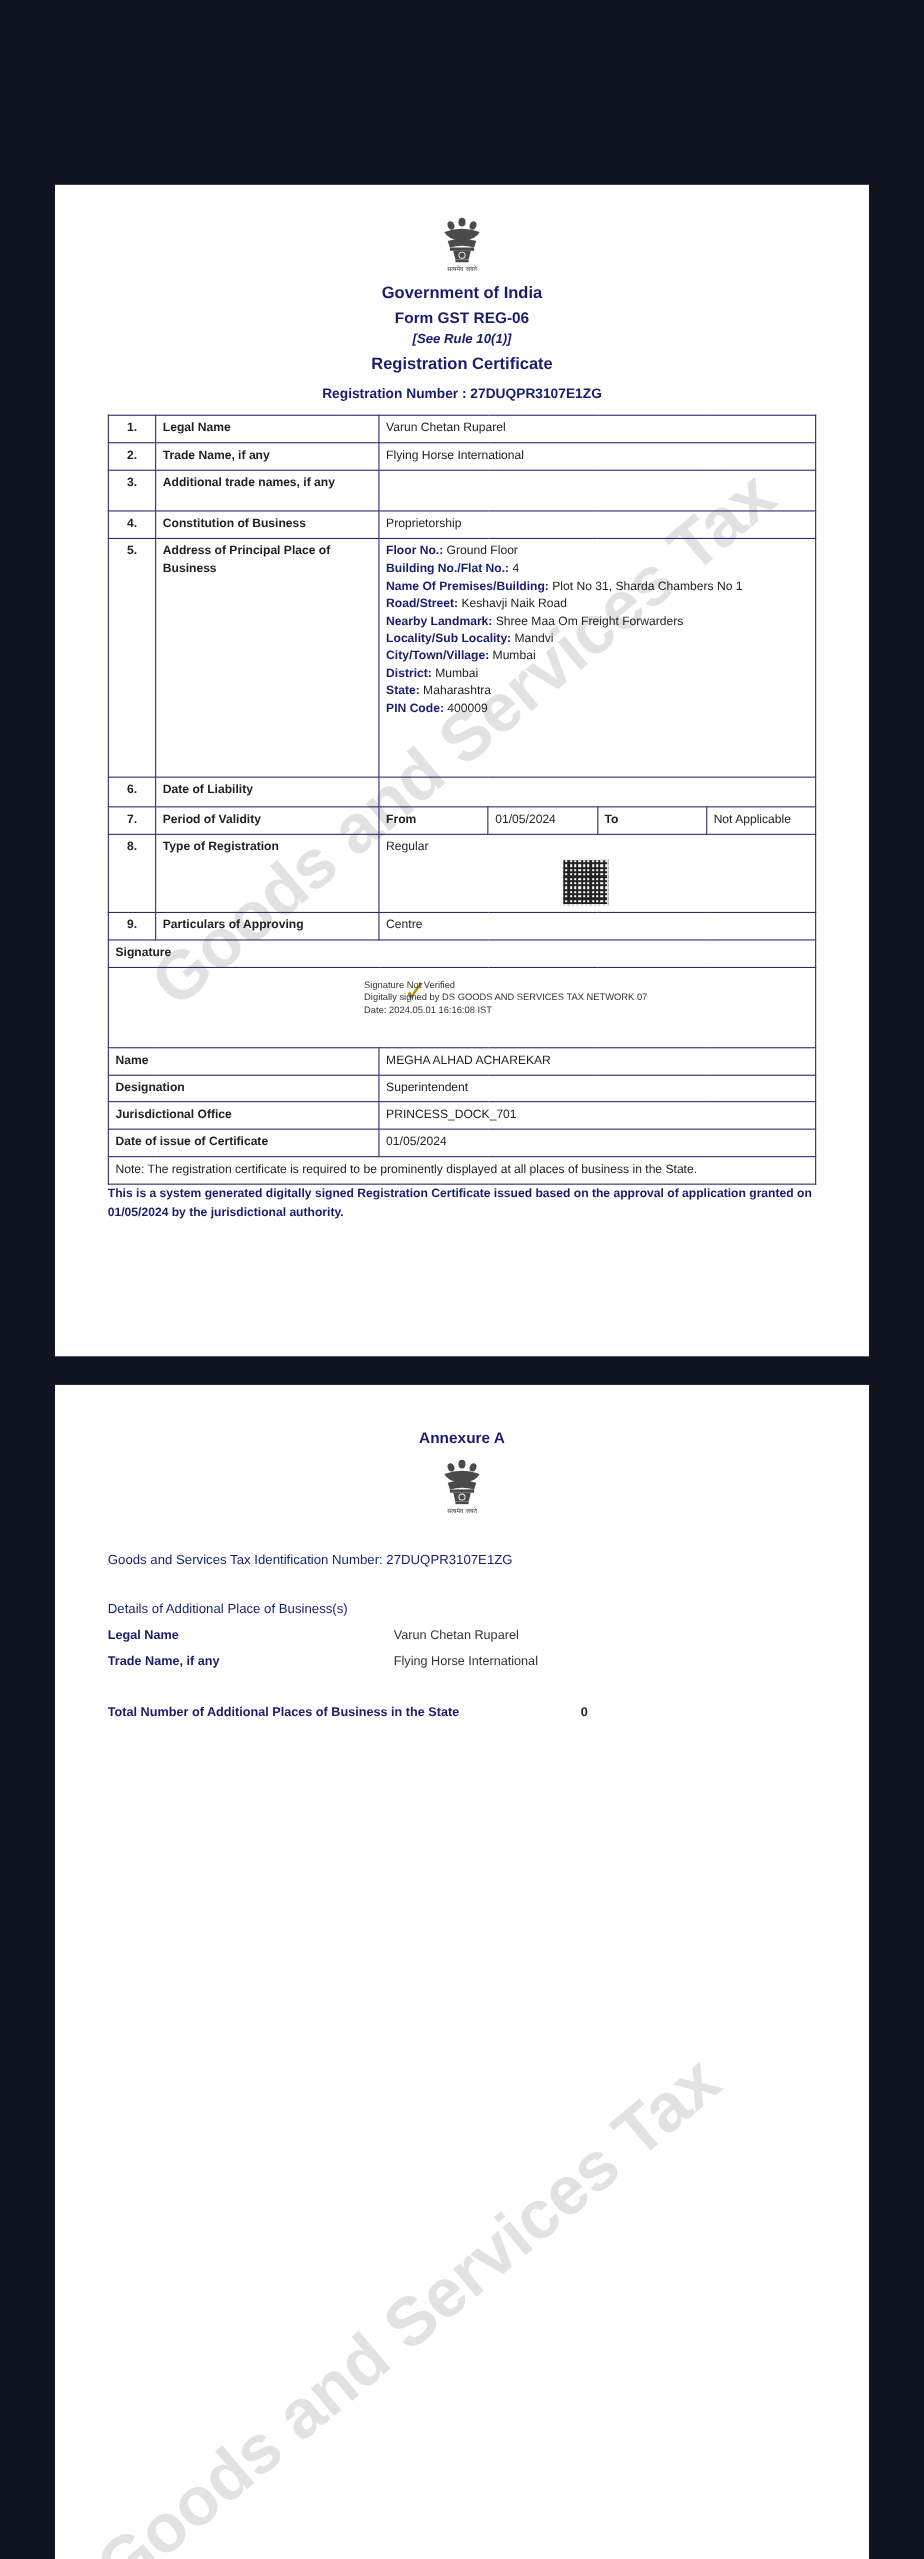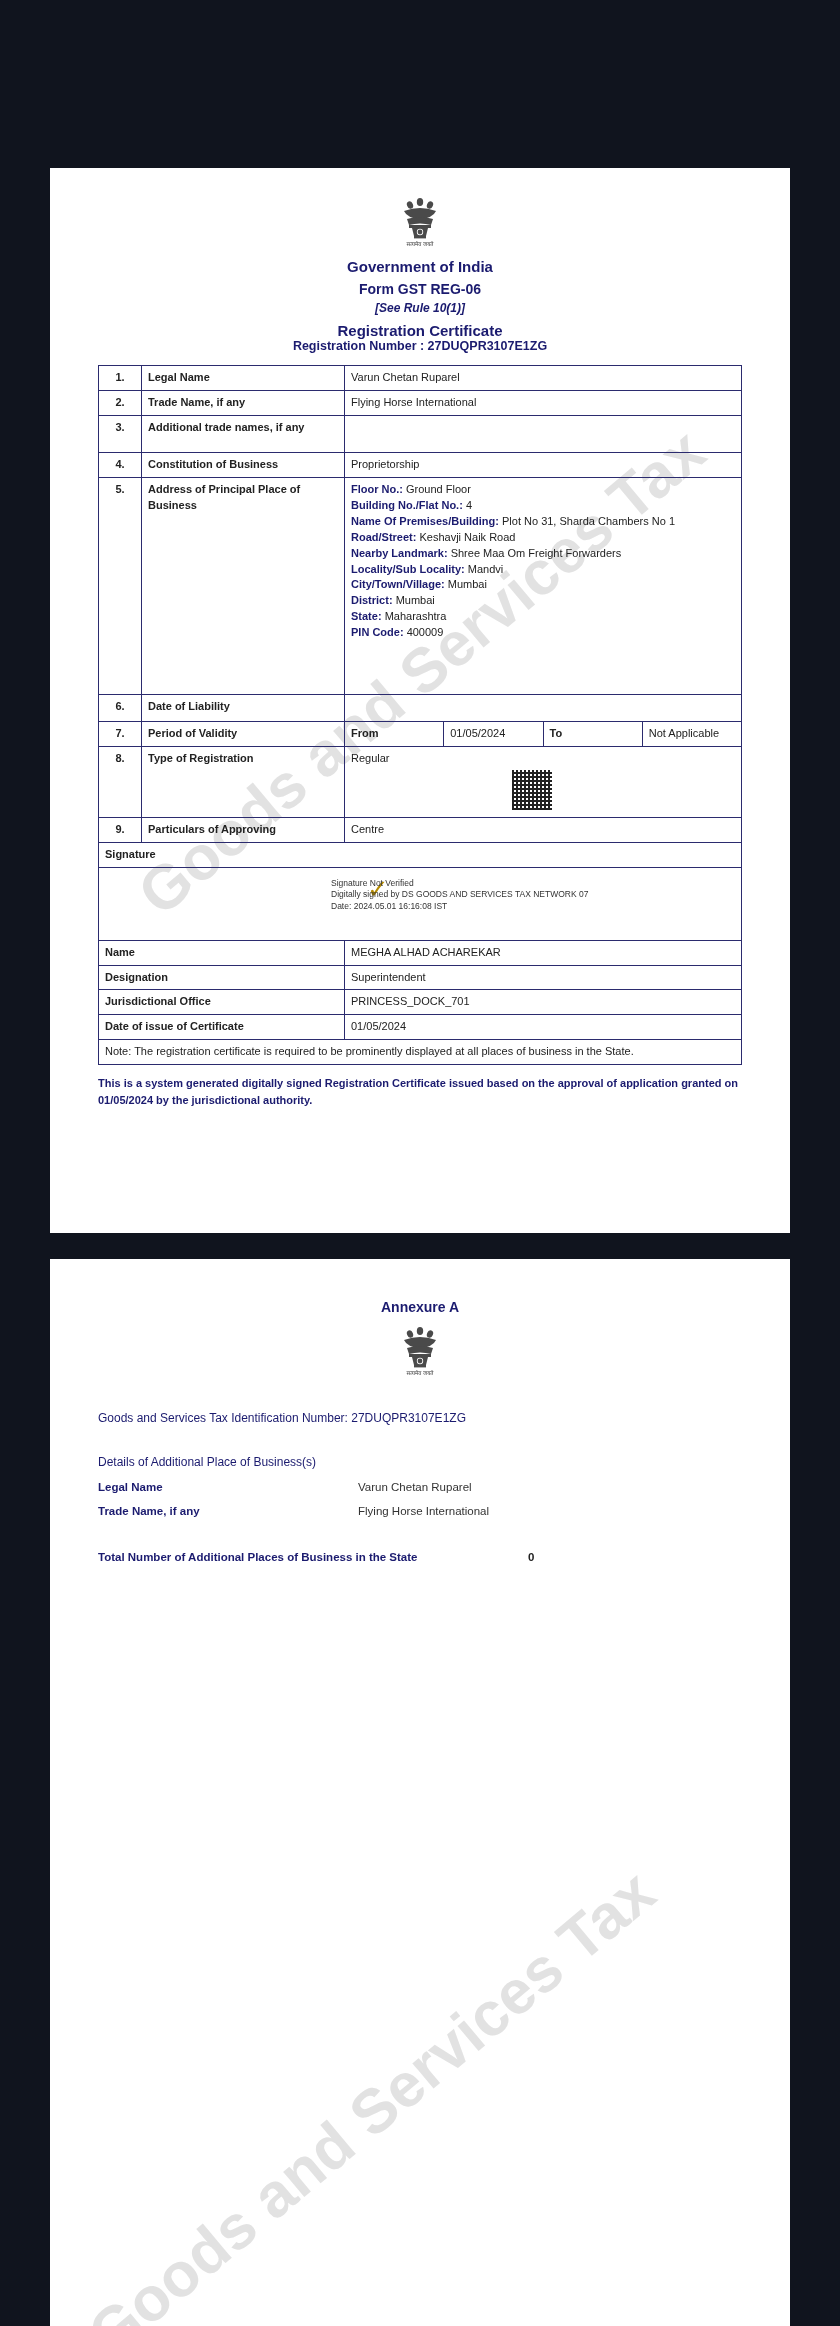--- a/index.html
+++ b/index.html
@@ -80,20 +80,21 @@
   }
   .hdr-gov { font-size: 15px; margin-top: 6px; }
   .hdr-form { font-size: 14px; margin-top: 6px; }
   .hdr-rule { font-size: 12px; font-style: italic; font-weight: bold; margin-top: 4px; }
   .hdr-cert { font-size: 15px; margin-top: 7px; }
   .hdr-regno {
     font-size: 12.5px;
     color: #1b1b6f;
     font-weight: bold;
     text-align: center;
+    margin-top: 12px;
   }
 
   table.cert {
     width: 100%;
     border-collapse: collapse;
     margin-top: 12px;
     table-layout: fixed;
   }
   table.cert td {
     border: 1px solid #2b2b6e;
@@ -147,21 +148,20 @@
     color: #b58b00;
     font-size: 26px;
     line-height: 1;
   }
   .note td {
     color: #1b1b6f;
     font-size: 10.5px;
     font-weight: normal;
   }
   .sys-note {
-    margin-top: 10px;
     color: #1b1b6f;
     font-size: 11px;
     font-weight: bold;
     line-height: 1.5;
   }
 
   
   .annexure {
     text-align: center;
     color: #1b1b6f;

